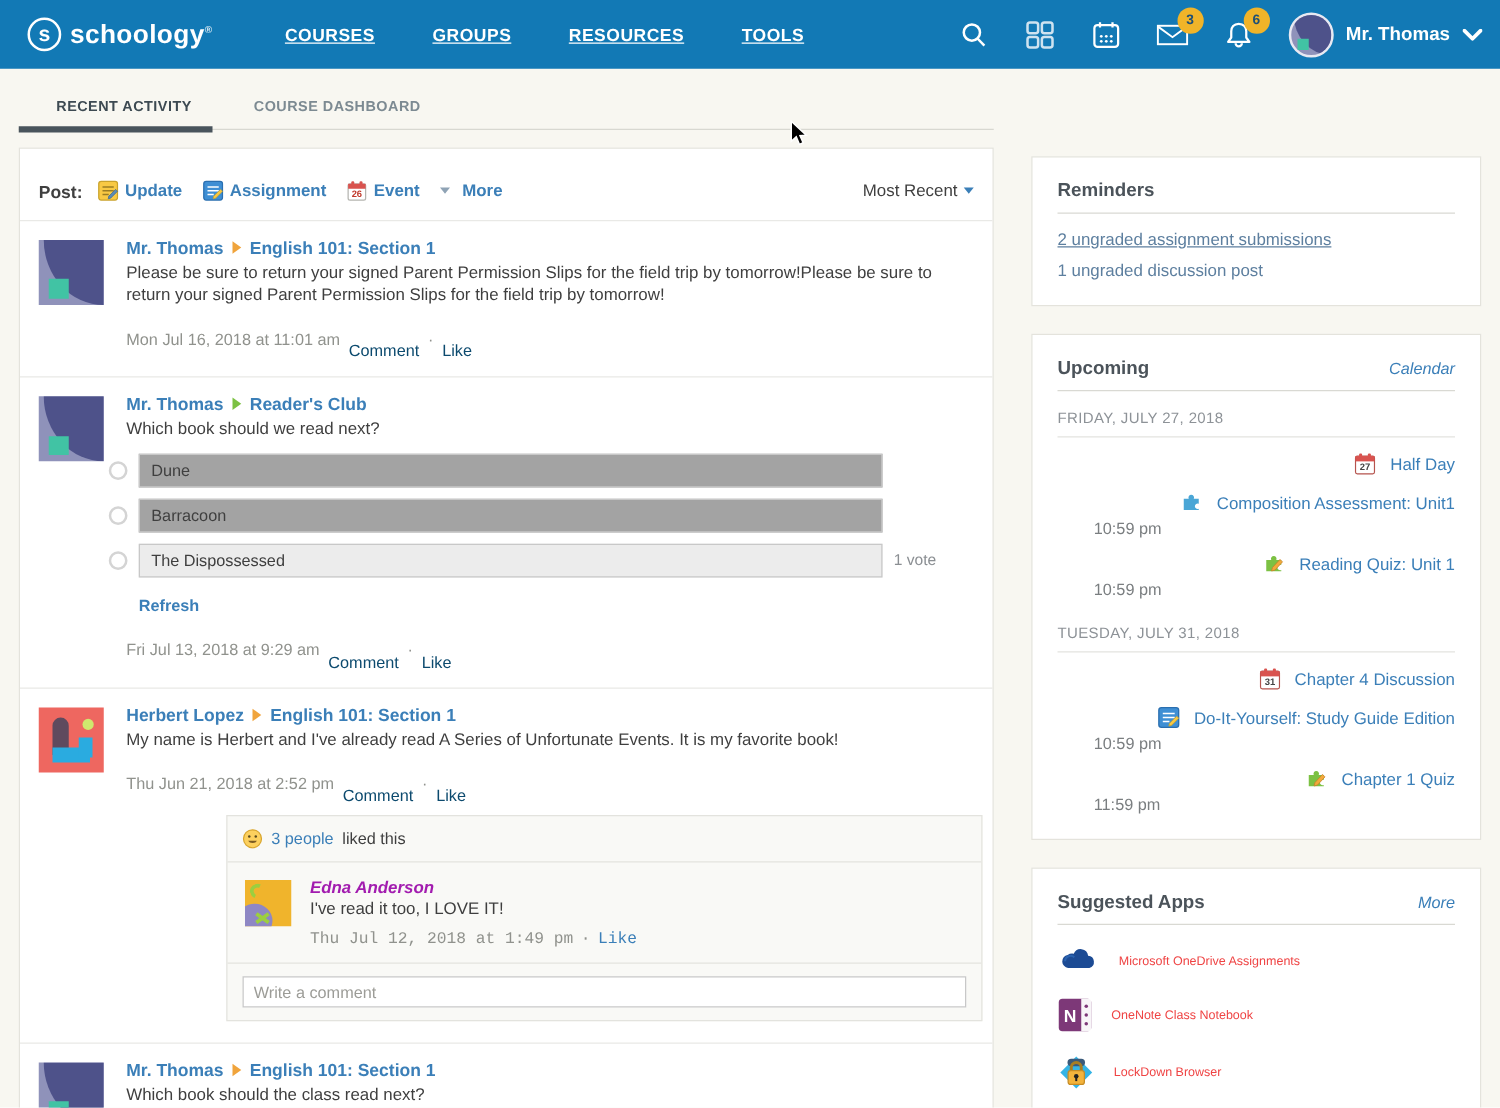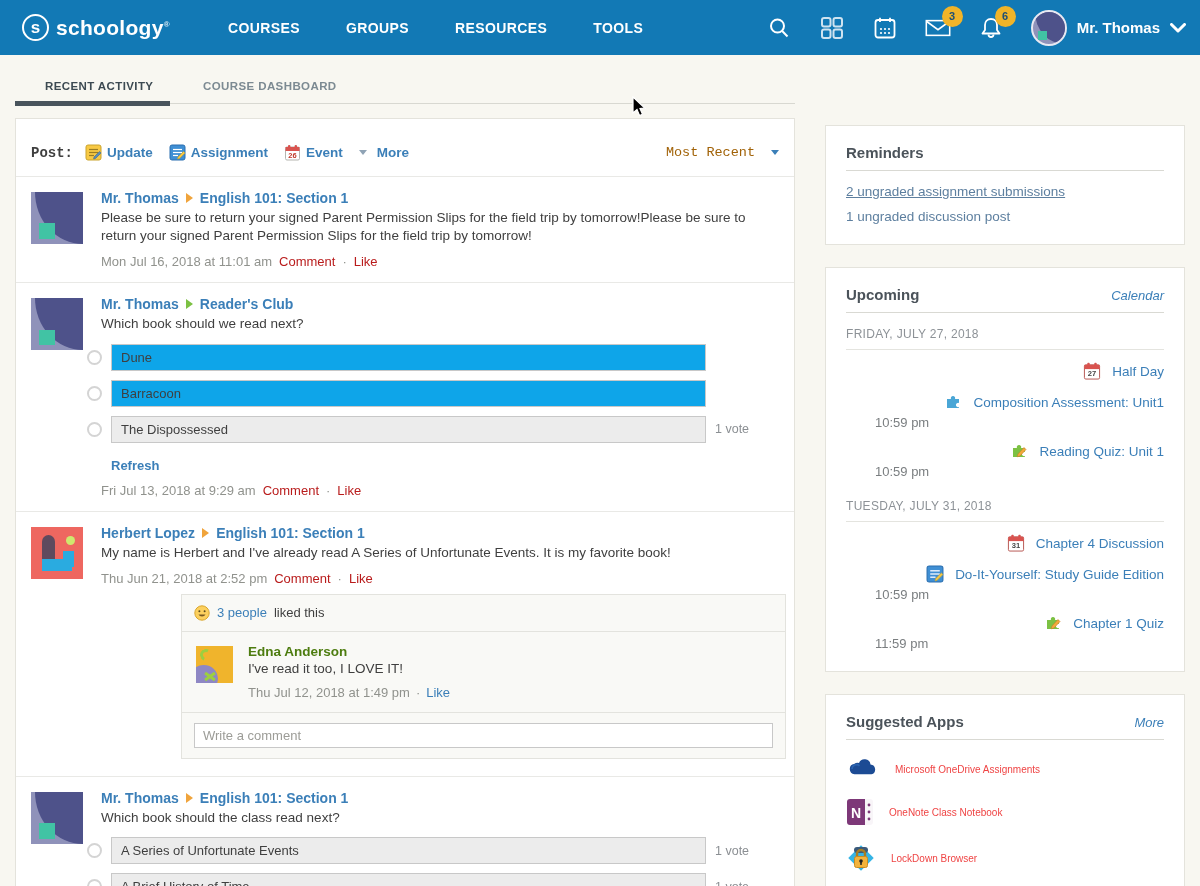--- a/index.html
+++ b/index.html
@@ -17,21 +17,21 @@
     background:#1279b5; display:flex; align-items:center; color:#fff;
   }
   .brand { display:flex; align-items:center; margin-left:22px; cursor:pointer; }
   .brand-circle {
     width:27px; height:27px; border:2.5px solid #fff; border-radius:50%;
     display:flex; align-items:center; justify-content:center;
     font-size:17px; font-weight:bold; line-height:1;
   }
   .brand-text { font-size:21px; font-weight:bold; margin-left:7px; letter-spacing:0.3px; }
   .brand-mark { font-size:8px; vertical-align:super; opacity:.85; }
-  .nav-links { display:flex; margin-left:58px; gap:46px; }
+  .nav-links { display:flex; margin-left:58px; gap:46px;text-decoration:underline; }
   .nav-link { color:#fff; font-size:14px; font-weight:bold; letter-spacing:0.4px; }
   .nav-right { position:absolute; right:14px; top:0; height:55px; display:flex; align-items:center; gap:27px; }
   .nav-icon { position:relative; width:26px; height:26px; display:flex; align-items:center; justify-content:center; cursor:pointer; }
   .badge {
     position:absolute; top:-9px; right:-12px; min-width:21px; height:21px; border-radius:50%;
     background:#f0b429; color:#1d4f76; font-size:11px; font-weight:bold;
     display:flex; align-items:center; justify-content:center;
   }
   .user-chip { display:flex; align-items:center; gap:10px; cursor:pointer; }
   .nav-avatar {
@@ -49,52 +49,52 @@
   .tab.inactive { color:#7c8a92; left:188px; }
   .tabs-line { position:absolute; top:33px; left:0; width:780px; height:1px; background:#d8d8d1; }
   .tabs-active-bar { position:absolute; top:31px; left:0; width:155px; height:5px; background:#49545c; }
 
   
   .feed-card {
     position:absolute; left:15px; top:118px; width:780px; height:800px;
     background:#fff; border:1px solid #e4e3dc;
   }
   .composer { display:flex; align-items:center; padding:25px 15px 15px 15px; }
-  .composer-label { font-size:14px; font-weight:bold; color:#3f3f3f; margin-right:12px;font-family:Liberation Mono, monospace; }
+  .composer-label { font-size:14px; font-weight:bold; color:#3f3f3f; margin-right:12px; }
   .composer-action { display:flex; align-items:center; gap:5px; margin-right:16px; color:#3b7fb8; font-size:13.5px; font-weight:bold; }
   .caret-sm { width:0; height:0; border-left:4px solid transparent; border-right:4px solid transparent; border-top:5px solid #8fa3b5; margin-right:5px; }
-  .sort-select { margin-left:auto; color:#a16207; font-size:13.5px; display:flex; align-items:center; gap:16px; cursor:pointer;font-family:Liberation Mono, monospace; }
+  .sort-select { margin-left:auto; color:#404040; font-size:13.5px; display:flex; align-items:center; gap:5px; cursor:pointer; }
   .caret-blue { width:0; height:0; border-left:4px solid transparent; border-right:4px solid transparent; border-top:5px solid #3b7fb8; }
 
   .post { position:relative; padding:13px 15px 13px 85px; border-top:1px solid #e9e9e6; }
   .post-avatar { position:absolute; left:15px; top:15px; width:52px; height:52px; overflow:hidden; }
   .post-title { font-size:14px; margin-bottom:3px; display:flex; align-items:center; gap:7px; }
   .post-title a { color:#3b7fb8; font-weight:bold; }
   .arrow-right { width:0; height:0; border-top:5px solid transparent; border-bottom:5px solid transparent; border-left:7px solid #f0a43c; }
   .arrow-right.green { border-left-color:#7cc143; }
   .post-body { font-size:13.5px; color:#3f3f3f; line-height:1.35; max-width:672px; }
   .post-footer { margin-top:9px; font-size:13px; color:#90928d; display:flex; gap:7px; align-items:center; }
-  .post-footer a { color:#b91c1c; }
+  .post-footer a { color:#0c4a6e;margin-top:19px; }
 
   .poll { margin-left:-14px; margin-top:10px; }
   .poll-row { display:flex; align-items:center; margin:9px 0; }
   .radio { width:15px; height:15px; border-radius:50%; border:2px solid #d4d4d4; background:#fff; margin-right:9px; flex:none; cursor:pointer; }
-  .poll-box { width:595px; height:27px; border:1px solid #c8c8c8; background:#0ea5e9; font-size:13px; color:#3f3f3f; line-height:25px; padding-left:9px; }
+  .poll-box { width:595px; height:27px; border:1px solid #c8c8c8; background:#a3a3a3; font-size:13px; color:#3f3f3f; line-height:25px; padding-left:9px; }
   .poll-box.filled { background:#ececec; }
   .poll-votes { margin-left:9px; font-size:12.5px; color:#8b8f93; }
   .refresh-link { display:inline-block; margin-left:24px; margin-top:6px; color:#3b7fb8; font-size:13px; font-weight:bold; }
 
   .comments-box { margin:8px 0 4px 80px; width:605px; background:#f9f9f6; border:1px solid #e3e3de; }
   .likes-row { display:flex; align-items:center; gap:7px; padding:10px 12px; border-bottom:1px solid #e3e3de; font-size:13px; color:#3f3f3f; }
   .likes-row a { color:#3b7fb8; }
   .comment { position:relative; padding:12px 12px 12px 66px; border-bottom:1px solid #e3e3de; }
   .comment-avatar { position:absolute; left:14px; top:14px; width:37px; height:37px; overflow:hidden; }
   .comment-author { font-size:13.5px; font-weight:bold; color:#3b7fb8; }
   .comment-body { font-size:13.5px; color:#3f3f3f; margin-top:2px; }
-  .comment-meta { margin-top:9px; font-size:13px; color:#90928d; display:flex; gap:6px; }
+  .comment-meta { margin-top:9px; font-size:13px; color:#90928d; display:flex; gap:6px;font-family:Liberation Mono, monospace; }
   .comment-meta a { color:#3b7fb8; }
   .comment-input-row { padding:10px 12px; }
   .comment-input { width:100%; height:25px; border:1px solid #c8c8c8; background:#fff; font-size:13px; padding:0 8px; color:#3f3f3f; font-family:"Liberation Sans",sans-serif; }
   .comment-input::placeholder { color:#9c9c97; }
 
   
   .sidebar { position:absolute; left:825px; top:125px; width:360px; }
   .card { background:#fff; border:1px solid #e4e3dc; padding:18px 20px 20px 20px; margin-bottom:22px; }
   .card-title-row { display:flex; align-items:baseline; justify-content:space-between; }
   .card-title { font-size:15px; font-weight:bold; color:#4b535a; }
@@ -326,21 +326,21 @@
         <a>3 people</a>
         <span>liked this</span>
       </div>
       <div class="comment">
         <div class="comment-avatar" style="background:#f0b42c;">
           <div style="position:absolute;left:-6px;bottom:-8px;width:28px;height:26px;background:#8e87c4;border-radius:50% 50% 0 0;transform:rotate(12deg);"></div>
           <div style="position:absolute;left:4px;top:3px;width:12px;height:12px;border:3px solid #9ccf3f;border-radius:50%;border-right-color:transparent;border-bottom-color:transparent;transform:rotate(-20deg);"></div>
           <div style="position:absolute;left:8px;bottom:5px;width:12px;height:3px;background:#9ccf3f;transform:rotate(35deg);"></div>
           <div style="position:absolute;left:8px;bottom:5px;width:12px;height:3px;background:#9ccf3f;transform:rotate(-35deg);"></div>
         </div>
-        <div class="comment-author"><a style="color:#4d7c0f;">Edna Anderson</a></div>
+        <div class="comment-author"><a style="color:#a21caf;font-style:italic;">Edna Anderson</a></div>
         <div class="comment-body">I've read it too, I LOVE IT!</div>
         <div class="comment-meta">
           <span>Thu Jul 12, 2018 at 1:49 pm</span>
           <span>·</span>
           <a>Like</a>
         </div>
       </div>
       <div class="comment-input-row">
         <input class="comment-input" type="text" placeholder="Write a comment" style="">
       </div>

